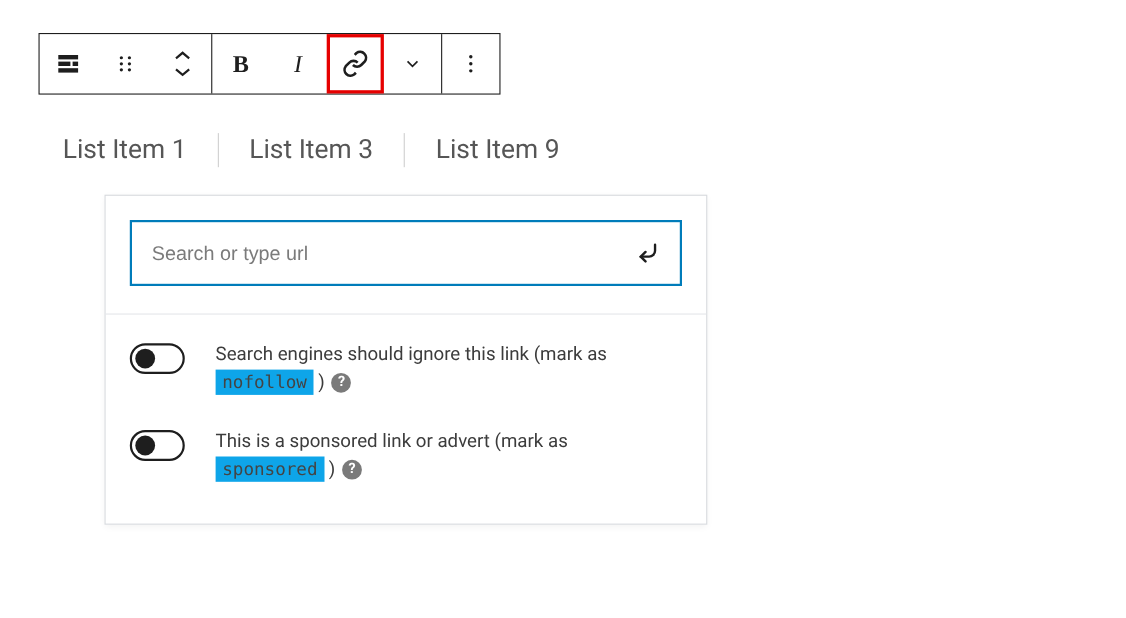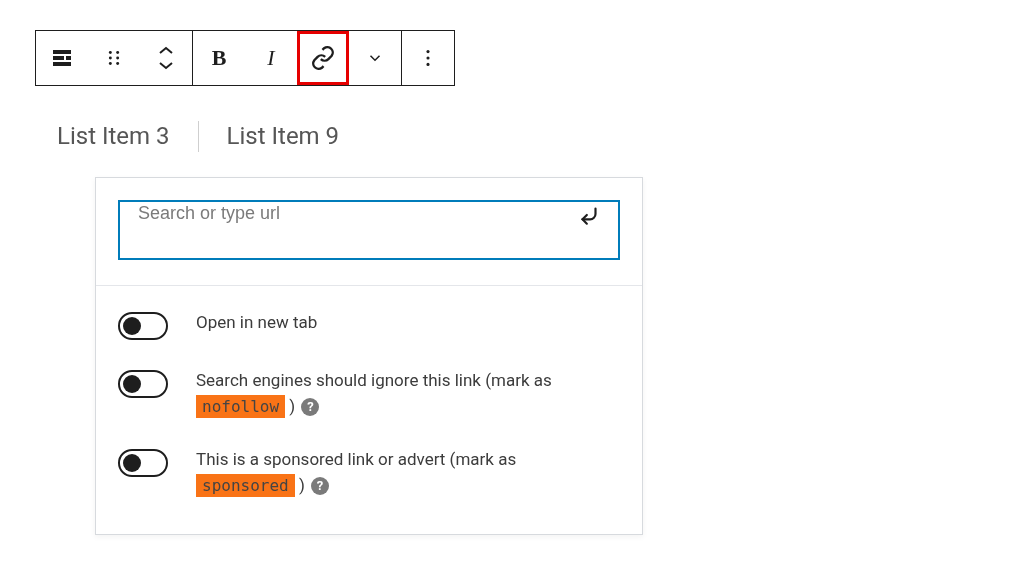--- a/index.html
+++ b/index.html
@@ -57,24 +57,24 @@
       border: 1px solid #d7dade;
       background: #fff;
       box-shadow: 0 2px 6px rgba(0,0,0,0.05);
     }
     .popover-top {
       padding: 22px 22px 25px 22px;
       border-bottom: 1px solid #e4e6ea;
     }
     .search-wrap {
       display: flex;
-      align-items: flex-start;
+      align-items: flex-end;
       border: 2px solid #007cba;
       height: 60px;
-      padding: 0 16px;
+      padding: 16px 16px;
     }
     .search-input {
       flex: 1;
       border: none;
       outline: none;
       font-size: 18px;
       color: #333;
       background: transparent;
     }
     .search-input::placeholder { color: #7b7b7b; }
@@ -115,21 +115,21 @@
       left: 3px;
     }
     .opt-label {
       font-size: 17px;
       line-height: 1.5;
       color: #3c3c3c;
       max-width: 380px;
     }
     .code-tag {
       font-family: Menlo, Consolas, monospace;
-      background: #f97316;
+      background: #0ea5e9;
       padding: 2px 6px;
       font-size: 16px;
       color: #444;
       text-align: center;
     }
     .help-icon {
       display: inline-flex;
       width: 18px;
       height: 18px;
       border-radius: 50%;
@@ -202,45 +202,40 @@
           <circle cx="12" cy="5" r="1.7"></circle>
           <circle cx="12" cy="12" r="1.7"></circle>
           <circle cx="12" cy="19" r="1.7"></circle>
         </svg>
     </div>
   </div>
 </div>
 
 
 <div class="list-items">
+  <div class="list-item">List Item 1</div>
   <div class="list-item">List Item 3</div>
   <div class="list-item">List Item 9</div>
 </div>
 
 
 <div class="popover">
   <div class="popover-top">
     <div class="search-wrap">
       <input class="search-input" type="text" placeholder="Search or type url" style="">
       <div class="submit-btn">
         <svg width="26" height="26" viewBox="0 0 24 24" fill="none" stroke="#1e1e1e" stroke-width="2" stroke-linecap="round">
             <path d="M18 6 v5 a5 5 0 0 1 -5 5 H6"></path>
             <polyline points="10,20 6,16 10,12"></polyline>
           </svg>
       </div>
     </div>
   </div>
   <div class="popover-body">
 
-    <div class="opt-row">
-      <div class="toggle">
-          <div class="toggle-knob"></div>
-        </div>
-      <div class="opt-label">Open in new tab</div>
-    </div>
 
     <div class="opt-row">
       <div class="toggle">
           <div class="toggle-knob"></div>
         </div>
       <div class="opt-label">
         <span>Search engines should ignore this link (mark as </span>
         <span class="code-tag">nofollow</span>
         <span> )</span>
         <span class="help-icon">?</span>

